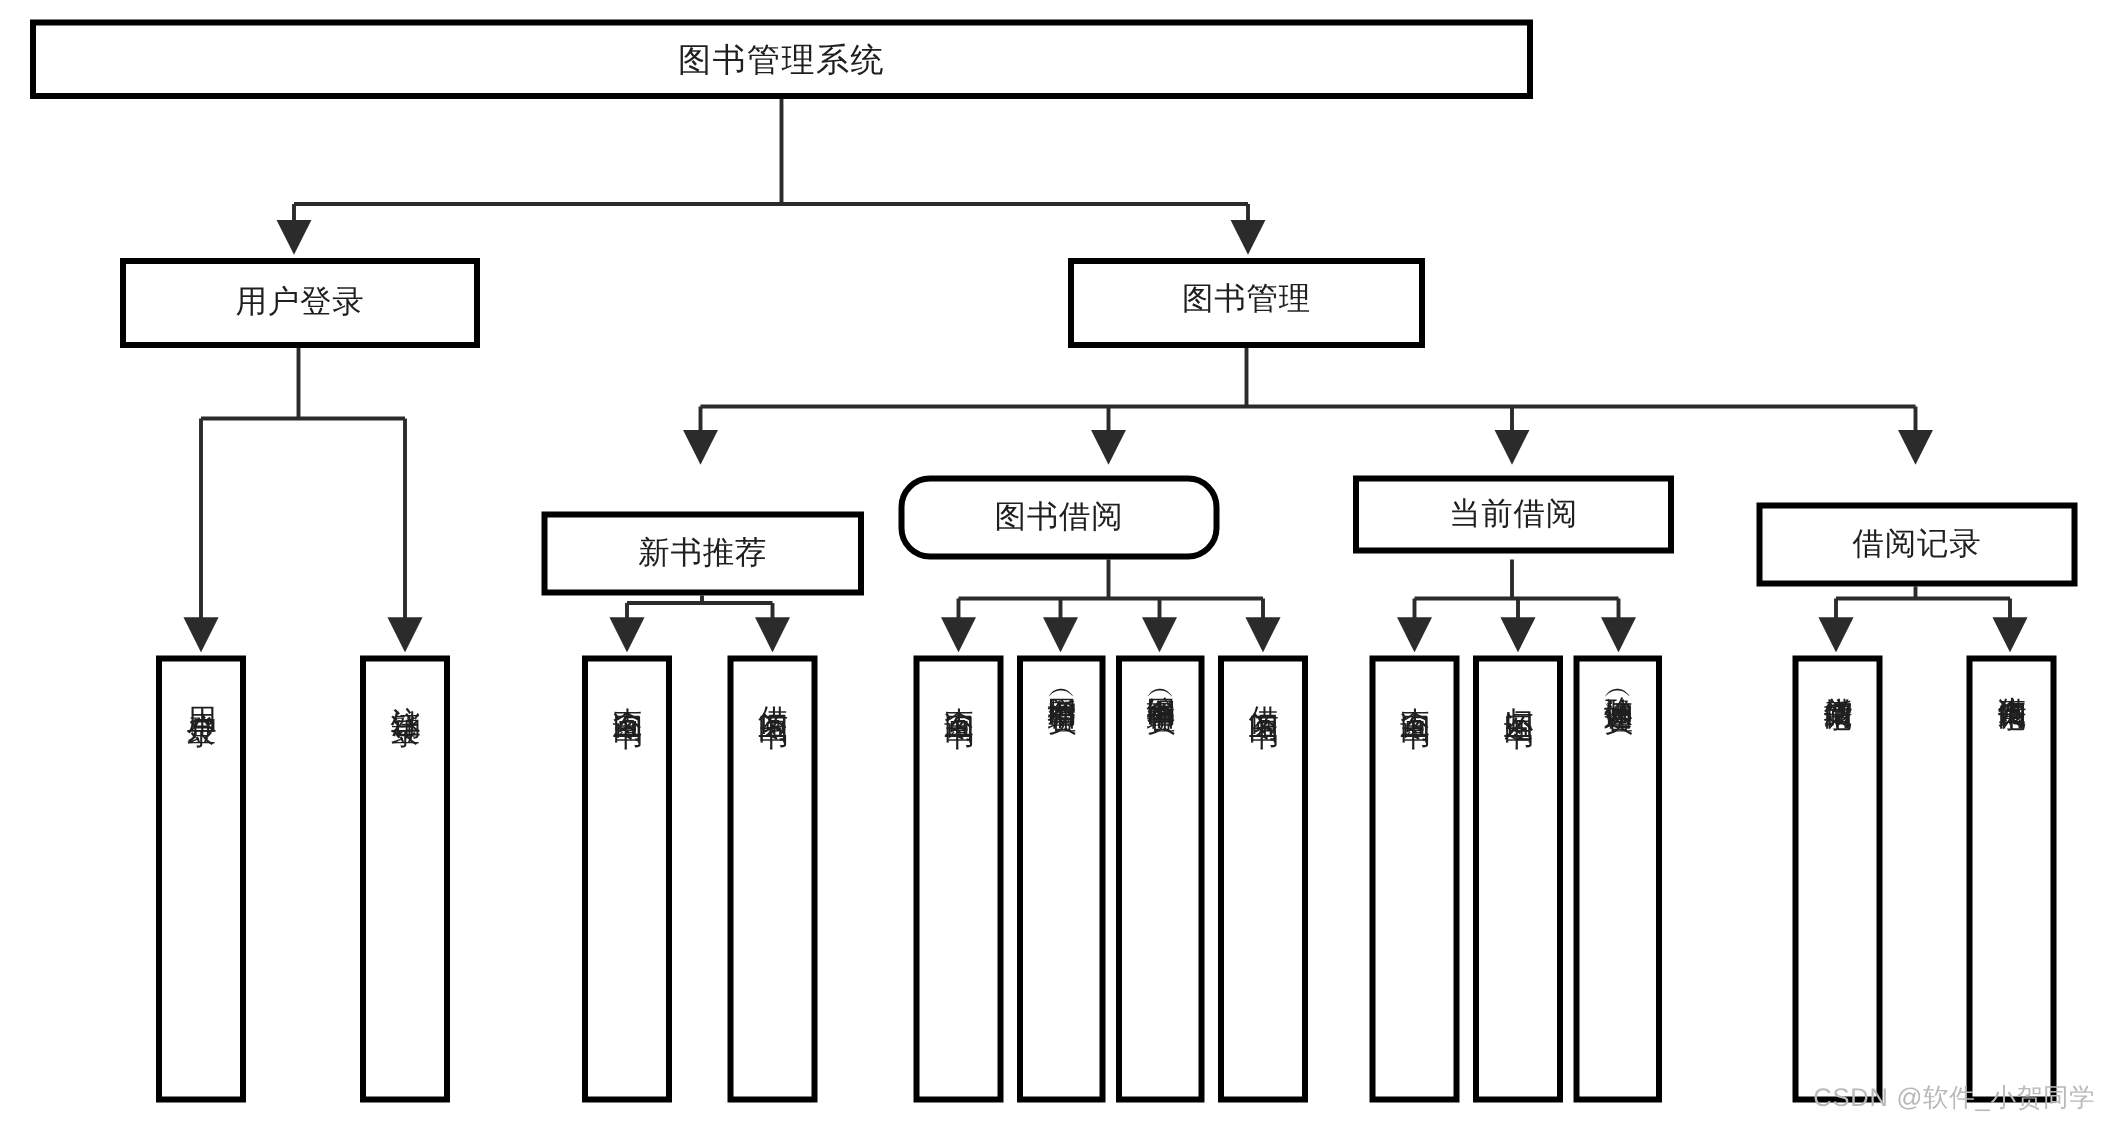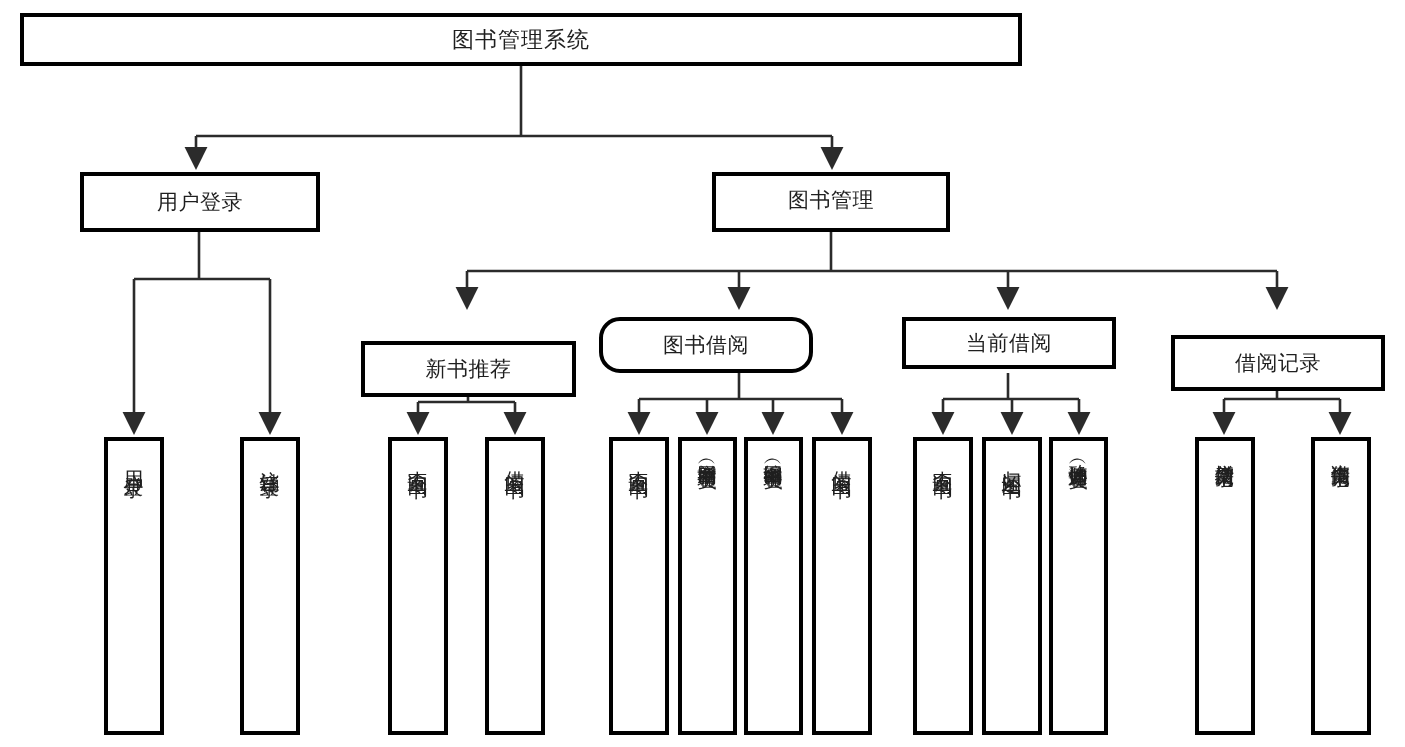--- a/index.html
+++ b/index.html
@@ -195,14 +195,15 @@
     <span class="node-label">确认归还（管理员）</span>
   </div>
 
   <div class="node leaf tall-text" style="left:1195px; top:437px; width:60px; height:298px;">
     <span class="node-label">新增借阅记录</span>
   </div>
   <div class="node leaf tall-text" style="left:1311px; top:437px; width:60px; height:298px;">
     <span class="node-label">查询借阅记录</span>
   </div>
 
+  <div id="watermark">CSDN @软件_小贺同学</div>
 
 </div>
 
 </body></html>

